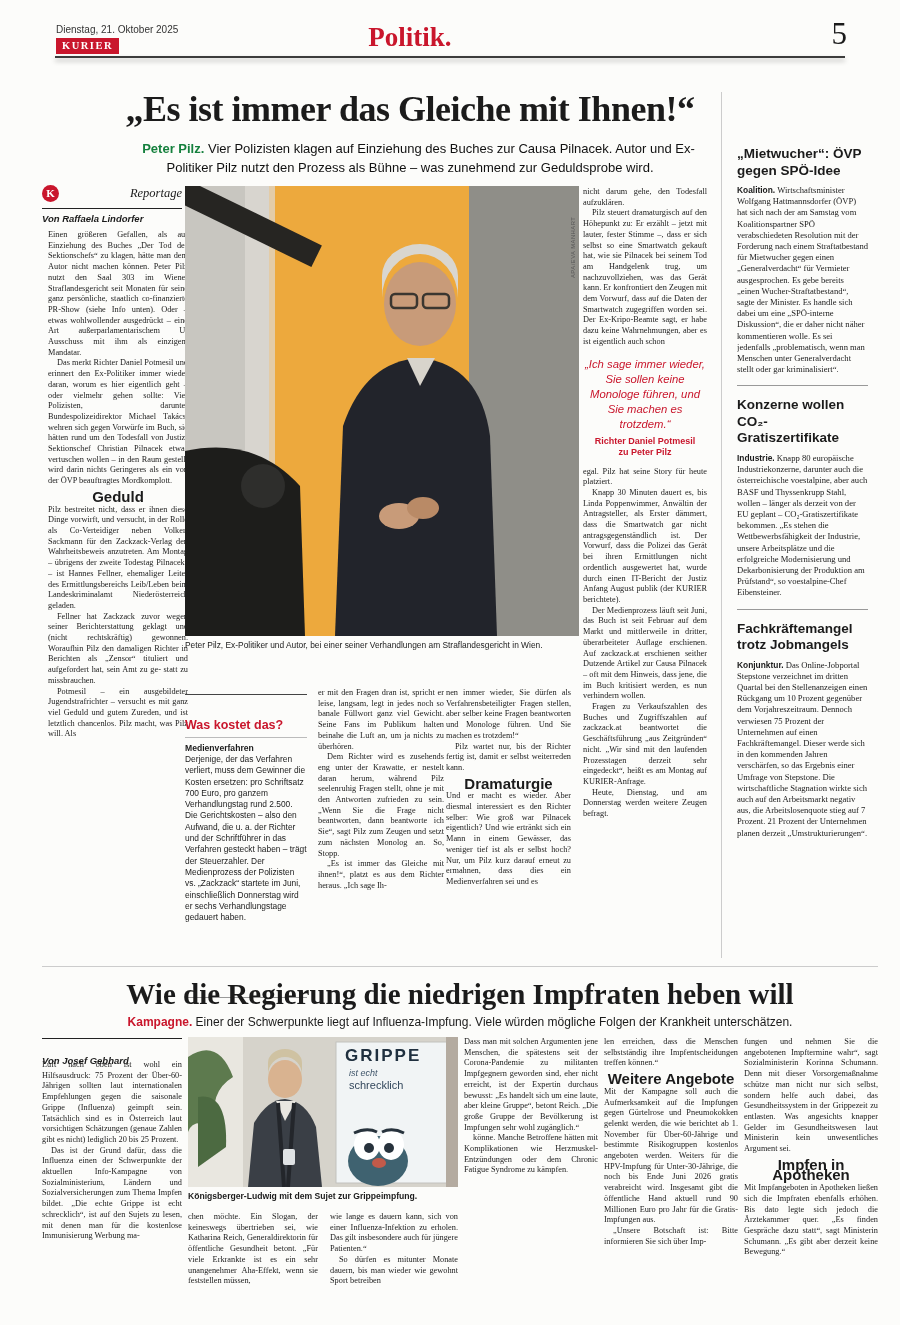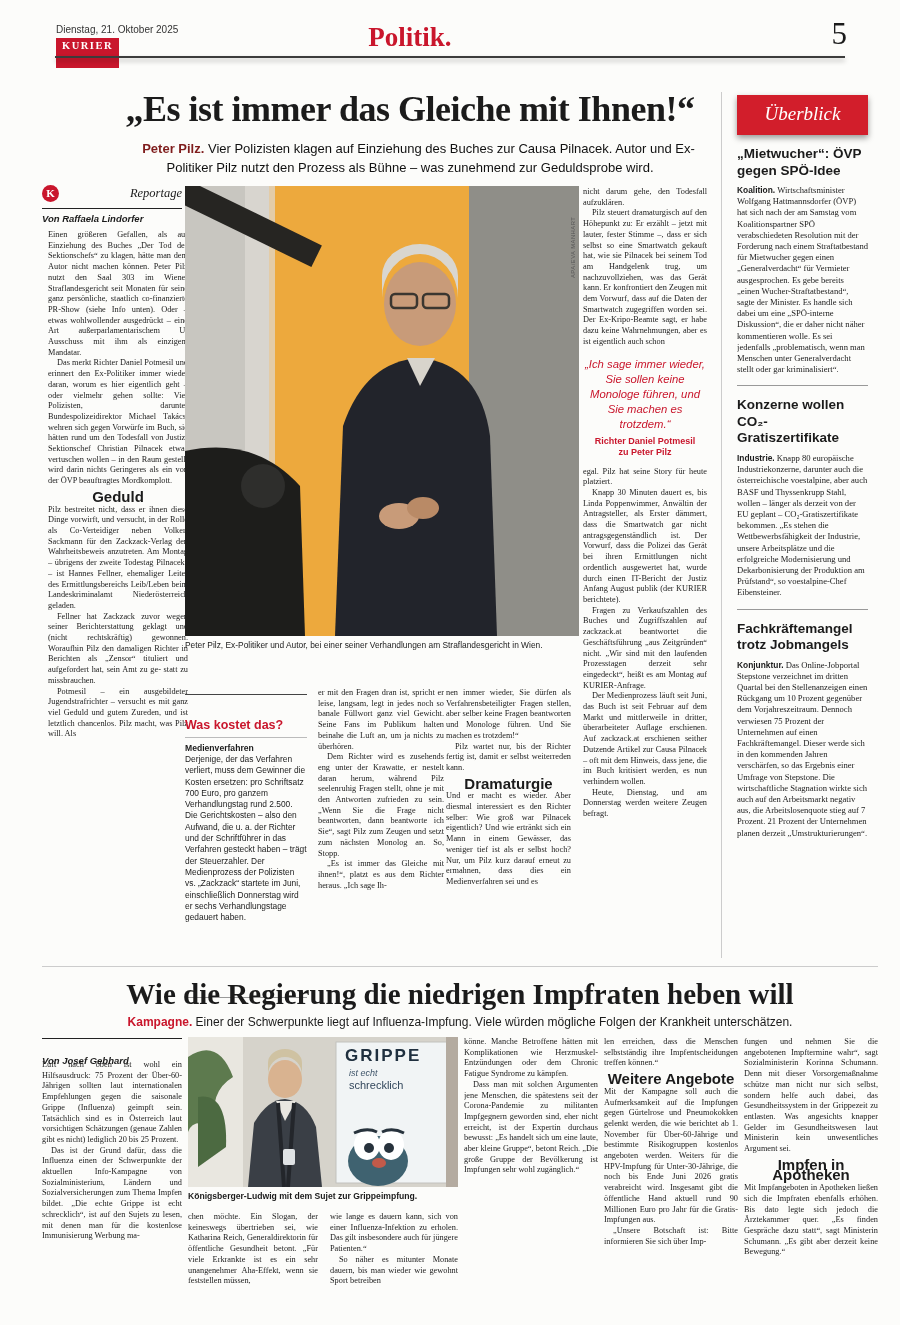--- a/index.html
+++ b/index.html
@@ -6,33 +6,33 @@
   html,body { background:#e8e8e8; }
   .page {
     position:relative; width:900px; height:1325px; margin:0 auto;
     background:#fcfcfa; color:#1b1b1b; overflow:hidden;
     font-family:"Liberation Serif","DejaVu Serif",serif;
   }
 
   
   .hdr-date { position:absolute; left:56px; top:24px; font-family:"Liberation Sans",sans-serif; font-size:10px; color:#333; }
   .hdr-brand { position:absolute; left:56px; top:38px; background:#c9162c; color:#fff;
-    font-family:"Liberation Serif",serif; font-weight:bold; font-size:10.5px; letter-spacing:1.5px; padding:2px 6px 17px; }
+    font-family:"Liberation Serif",serif; font-weight:bold; font-size:10.5px; letter-spacing:1.5px; padding:2px 6px 3px; }
   .hdr-section { position:absolute; left:80px; width:660px; top:22px; text-align:center;
     color:#c9162c; font-size:27px; font-weight:bold; }
   .hdr-page { position:absolute; right:53px; top:16px; font-size:31px; font-weight:normal; }
   .hdr-rule { position:absolute; left:55px; right:55px; top:56px; height:2px; background:#3c3c3c;
     box-shadow:0 3px 5px rgba(0,0,0,.3); }
 
   
   .headline { position:absolute; left:80px; width:660px; top:88px; text-align:center;
     font-size:36px; font-weight:bold; letter-spacing:-.5px; }
   .deck { position:absolute; left:110px; width:600px; top:140px; text-align:center;
     font-family:"Liberation Sans",sans-serif; font-size:13px; line-height:1.45; color:#111; }
-  .deck .lead { color:#7f1d1d; font-weight:bold;padding-left:17px; }
+  .deck .lead { color:#15803d; font-weight:bold;padding-left:17px; }
 
   .kicker { position:absolute; left:42px; top:185px; width:140px; height:20px; }
   .kicker-k { position:absolute; left:0; top:0; width:17px; height:17px; border-radius:50%;
     background:#c9162c; color:#fff; font-family:"Liberation Serif",serif; font-weight:bold; font-size:11px;
     text-align:center; line-height:17px; }
   .kicker-label { position:absolute; right:0; top:1px; font-style:italic; font-size:12.5px; }
   .kicker-rule { position:absolute; left:42px; top:208px; width:140px; height:1px; background:#222; }
   .byline { position:absolute; left:42px; top:213px; width:140px;
     font-family:"Liberation Sans",sans-serif; font-weight:bold; font-style:italic; font-size:9.5px; }
 
@@ -182,30 +182,29 @@
         <p>Pilz steuert dramaturgisch auf den Höhepunkt zu: Er erzählt – jetzt mit lauter, fester Stimme –, dass er sich selbst so eine Smartwatch gekauft hat, wie sie Pilnacek bei seinem Tod am Handgelenk trug, um nachzuvollziehen, was das Gerät kann. Er konfrontiert den Zeugen mit dem Vorwurf, dass auf die Daten der Smartwatch zugegriffen worden sei. Der Ex-Kripo-Beamte sagt, er habe dazu keine Wahrnehmungen, aber es ist eigentlich auch schon</p>
       </div>
     <div class="pull-quote">„Ich sage immer wieder, Sie sollen keine Monologe führen, und Sie machen es trotzdem.“</div>
     <div class="quote-attr">
       <div>Richter Daniel Potmesil</div>
       <div>zu Peter Pilz</div>
     </div>
     <div class="colflow">
         <p>egal. Pilz hat seine Story für heute platziert.</p>
         <p>Knapp 30 Minuten dauert es, bis Linda Poppenwimmer, Anwältin der Antragsteller, als Erster dämmert, dass die Smartwatch gar nicht antragsgegenständlich ist. Der Vorwurf, dass die Polizei das Gerät bei ihren Ermittlungen nicht ordentlich ausgewertet hat, wurde durch einen IT-Bericht der Justiz Anfang August publik (der KURIER berichtete).</p>
+        <p>Der Medienprozess läuft seit Juni, das Buch ist seit Februar auf dem Markt und mittlerweile in dritter, überarbeiteter Auflage erschienen. Auf zackzack.at erschienen seither Dutzende Artikel zur Causa Pilnacek – oft mit dem Hinweis, dass jene, die im Buch kritisiert werden, es nun verhindern wollen.</p>
         <p>Fragen zu Verkaufszahlen des Buches und Zugriffszahlen auf zackzack.at beantwortet die Geschäftsführung „aus Zeitgründen“ nicht. „Wir sind mit den laufenden Prozesstagen derzeit sehr eingedeckt“, heißt es am Montag auf KURIER-Anfrage.</p>
-        <p>Der Medienprozess läuft seit Juni, das Buch ist seit Februar auf dem Markt und mittlerweile in dritter, überarbeiteter Auflage erschienen. Auf zackzack.at erschienen seither Dutzende Artikel zur Causa Pilnacek – oft mit dem Hinweis, dass jene, die im Buch kritisiert werden, es nun verhindern wollen.</p>
         <p>Heute, Dienstag, und am Donnerstag werden weitere Zeugen befragt.</p>
       </div>
   </div>
 
   <div class="v-divider"></div>
   <div class="h-divider"></div>
 
-  <div class="ov-box">Überblick</div>
   <div class="ov-items">
     <div class="ov-item">
       <div class="ov-title">„Mietwucher“: ÖVP gegen SPÖ-Idee</div>
       <div class="ov-body"><span class="lead">Koalition.</span><span> Wirtschaftsminister Wolfgang Hattmannsdorfer (ÖVP) hat sich nach der am Samstag vom Koalitionspartner SPÖ verabschiedeten Resolution mit der Forderung nach einem Straftatbestand für Mietwucher gegen einen „Generalverdacht“ für Vermieter ausgesprochen. Es gebe bereits „einen Wucher-Straftatbestand“, sagte der Minister. Es handle sich dabei um eine „SPÖ-interne Diskussion“, die er daher nicht näher kommentieren wolle. Es sei jedenfalls „problematisch, wenn man Menschen unter Generalverdacht stellt oder gar kriminalisiert“.</span></div>
     </div>
     <div class="ov-item">
       <div class="ov-title">Konzerne wollen CO₂-Gratiszertifikate</div>
       <div class="ov-body"><span class="lead">Industrie.</span><span> Knapp 80 europäische Industriekonzerne, darunter auch die österreichische voestalpine, aber auch BASF und Thyssenkrupp Stahl, wollen – länger als derzeit von der EU geplant – CO₂-Gratiszertifikate bekommen. „Es stehen die Wettbewerbsfähigkeit der Industrie, unsere Arbeitsplätze und die erfolgreiche Modernisierung und Dekarbonisierung der Produktion am Prüfstand“, so voestalpine-Chef Eibensteiner.</span></div>
     </div>
     <div class="ov-item">
@@ -251,25 +250,25 @@
   <div class="poster-text poster-t1">GRIPPE</div>
   <div class="poster-text poster-t2">ist echt</div>
   <div class="poster-text poster-t3">schrecklich</div>
   <div class="b-caption">Königsberger-Ludwig mit dem Sujet zur Grippeimpfung.</div>
 
   <div class="colflow bcol2">
       <p>chen möchte. Ein Slogan, der keineswegs übertrieben sei, wie Katharina Reich, Generaldirektorin für öffentliche Gesundheit betont. „Für viele Erkrankte ist es ein sehr unangenehmer Aha-Effekt, wenn sie feststellen müssen,</p>
     </div>
   <div class="colflow bcol3">
       <p>wie lange es dauern kann, sich von einer Influenza-Infektion zu erholen. Das gilt insbesondere auch für jüngere Patienten.“</p>
-      <p>So näher es mitunter Monate dauern, bis man wieder wie gewohnt Sport betreiben</p>
+      <p>So dürfen es mitunter Monate dauern, bis man wieder wie gewohnt Sport betreiben</p>
     </div>
   <div class="colflow bcol4">
+      <p>Dass man mit solchen Argumenten jene Menschen, die spätestens seit der Corona-Pandemie zu militanten Impfgegnern geworden sind, eher nicht erreicht, ist der Expertin durchaus bewusst: „Es handelt sich um eine laute, aber kleine Gruppe“, betont Reich. „Die große Gruppe der Bevölkerung ist Impfungen sehr wohl zugänglich.“</p>
       <p>könne. Manche Betroffene hätten mit Komplikationen wie Herzmuskel-Entzündungen oder dem Chronic Fatigue Syndrome zu kämpfen.</p>
-      <p>Dass man mit solchen Argumenten jene Menschen, die spätestens seit der Corona-Pandemie zu militanten Impfgegnern geworden sind, eher nicht erreicht, ist der Expertin durchaus bewusst: „Es handelt sich um eine laute, aber kleine Gruppe“, betont Reich. „Die große Gruppe der Bevölkerung ist Impfungen sehr wohl zugänglich.“</p>
     </div>
   <div class="colflow bcol5">
       <p>len erreichen, dass die Menschen selbstständig ihre Impfentscheidungen treffen können.“</p>
       <h4>Weitere Angebote</h4>
       <p>Mit der Kampagne soll auch die Aufmerksamkeit auf die Impfungen gegen Gürtelrose und Pneumokokken gelenkt werden, die wie berichtet ab 1. November für Über-60-Jährige und bestimmte Risikogruppen kostenlos angeboten werden. Weiters für die HPV-Impfung für Unter-30-Jährige, die noch bis Ende Juni 2026 gratis verabreicht wird. Insgesamt gibt die öffentliche Hand aktuell rund 90 Millionen Euro pro Jahr für die Gratis-Impfungen aus.</p>
       <p>„Unsere Botschaft ist: Bitte informieren Sie sich über Imp-</p>
     </div>
   <div class="colflow bcol6">
       <p>fungen und nehmen Sie die angebotenen Impftermine wahr“, sagt Sozialministerin Korinna Schumann. Denn mit dieser Vorsorgemaßnahme schütze man nicht nur sich selbst, sondern helfe auch dabei, das Gesundheitssystem in der Grippezeit zu entlasten. Was angesichts knapper Gelder im Gesundheitswesen laut Ministerin kein unwesentliches Argument sei.</p>
       <h4>Impfen in Apotheken</h4>

